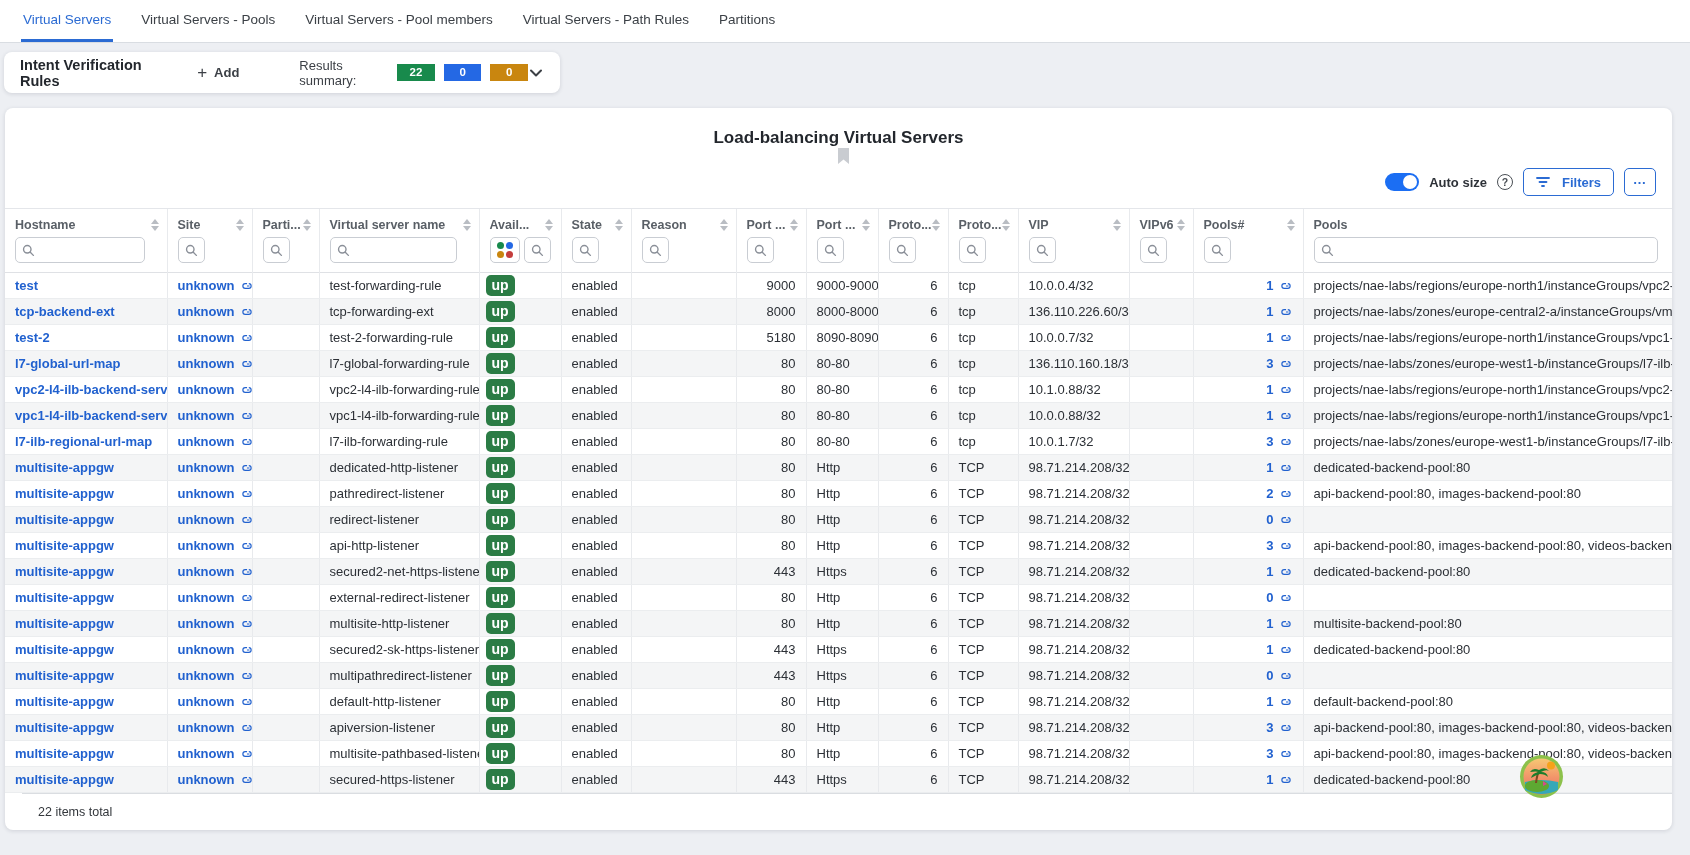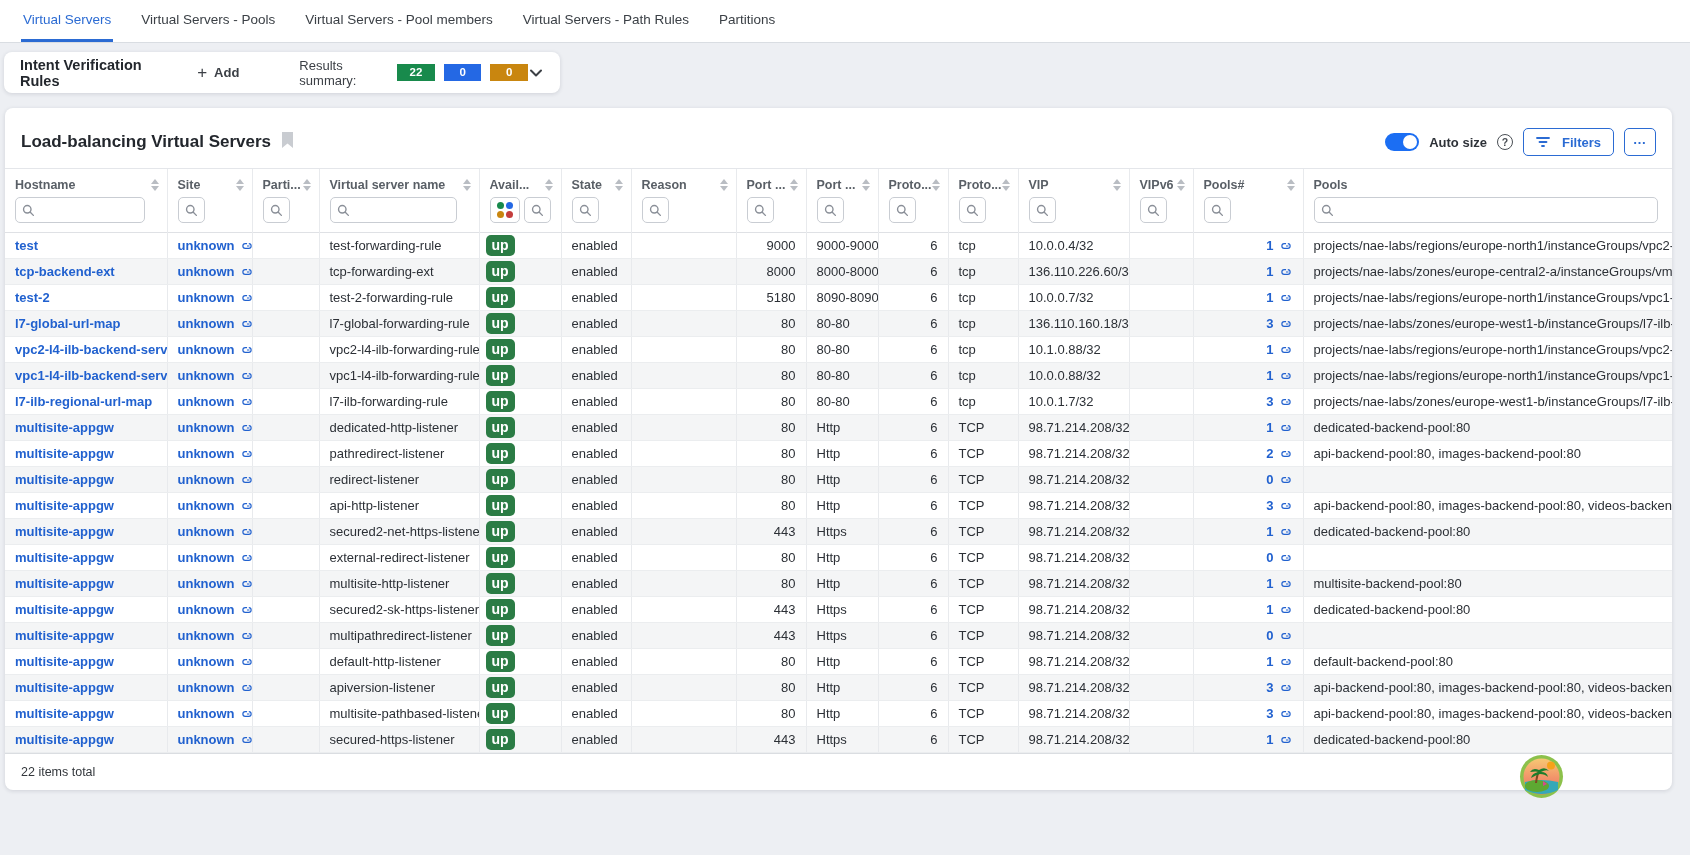--- a/index.html
+++ b/index.html
@@ -17,21 +17,21 @@
   .add-btn { display:flex; align-items:center; gap:7px; margin-left:36px; cursor:pointer; }
   .add-plus { font-size:17px; font-weight:400; color:#3c4046; line-height:1; }
   .add-label { font-size:13px; font-weight:700; color:#3c4046; }
   .summary-label { margin-left:60px; font-size:13px; color:#3c4046; }
   .badge { display:inline-block; width:44px; height:17px; border-radius:0; color:#fff; font-size:11.5px; font-weight:700; text-align:center; line-height:17px; margin-left:9px; }
   .b-green { background:#188a4c; } .b-blue { background:#2468e4; } .b-orange { background:#c9860f; }
   .chev-btn { margin-left:auto; cursor:pointer; display:flex; align-items:center; }
 
   
   .main-panel { position:absolute; left:5px; top:108px; width:1667px; background:#fff; border-radius:8px; box-shadow:0 1px 4px rgba(25,35,55,.14); overflow:hidden; }
-  .panel-head { display:flex; align-items:center; padding:20px 16px 12px 16px; }
+  .panel-head { display:flex; align-items:center; padding:20px 16px 12px 16px;flex-direction:column; }
   .panel-title { font-size:17px; font-weight:700; color:#23272d; }
   .bookmark { margin-left:10px; }
   .head-right { margin-left:auto; display:flex; align-items:center; gap:10px; }
   .toggle { width:34px; height:18px; border-radius:9px; background:#1b6ef3; position:relative; cursor:pointer; }
   .toggle .knob { position:absolute; right:2px; top:2px; width:14px; height:14px; border-radius:50%; background:#fff; }
   .autosize-label { font-size:13px; font-weight:600; color:#2e3238; }
   .help-icon { width:16px; height:16px; border:1.4px solid #4a4f55; border-radius:50%; font-size:10.5px; font-weight:700; color:#4a4f55; display:flex; align-items:center; justify-content:center; cursor:pointer; }
   .btn-outline { border:1px solid #2b6bd3; background:#fff; color:#2b6bd3; border-radius:5px; height:28px; display:flex; align-items:center; gap:12px; padding:0 12px; font-size:13px; font-weight:700; cursor:pointer; }
   .btn-more { width:32px; justify-content:center; padding:0; letter-spacing:1px; font-weight:700; }
 
@@ -63,21 +63,21 @@
   .badge-up { display:inline-block; background:#2b7c45; color:#fff; font-size:14px; font-weight:700; border-radius:5px; padding:2px 6px; line-height:1.2; }
   .chain { flex:none; }
 
   
   .col-hostname{width:162px;} .col-site{width:85px;} .col-partition{width:67px;}
   .col-vs_name{width:160px;} .col-avail{width:82px;} .col-state{width:70px;}
   .col-reason{width:105px;} .col-port{width:70px;} .col-port_range{width:72px;}
   .col-proto_num{width:70px;} .col-proto_name{width:70px;} .col-vip{width:111px;}
   .col-vipv6{width:64px;} .col-pools_count{width:110px;}
 
-  .panel-foot { border-top:1px solid #dadde1; height:37px; line-height:36px; padding-left:16px; font-size:12.5px; color:#33373c; }
+  .panel-foot { border-top:1px solid #dadde1; height:37px; line-height:36px; padding-left:16px; font-size:12.5px; color:#33373c;margin-left:17px; }
 
   .beach-badge { position:absolute; left:1519px; top:754px; width:45px; height:45px; z-index:10; }
 </style>
 </head>
 <body>
 
 <div class="topbar">
   <div class="tab active">Virtual Servers</div>
   <div class="tab">Virtual Servers - Pools</div>
   <div class="tab">Virtual Servers - Pool members</div>

